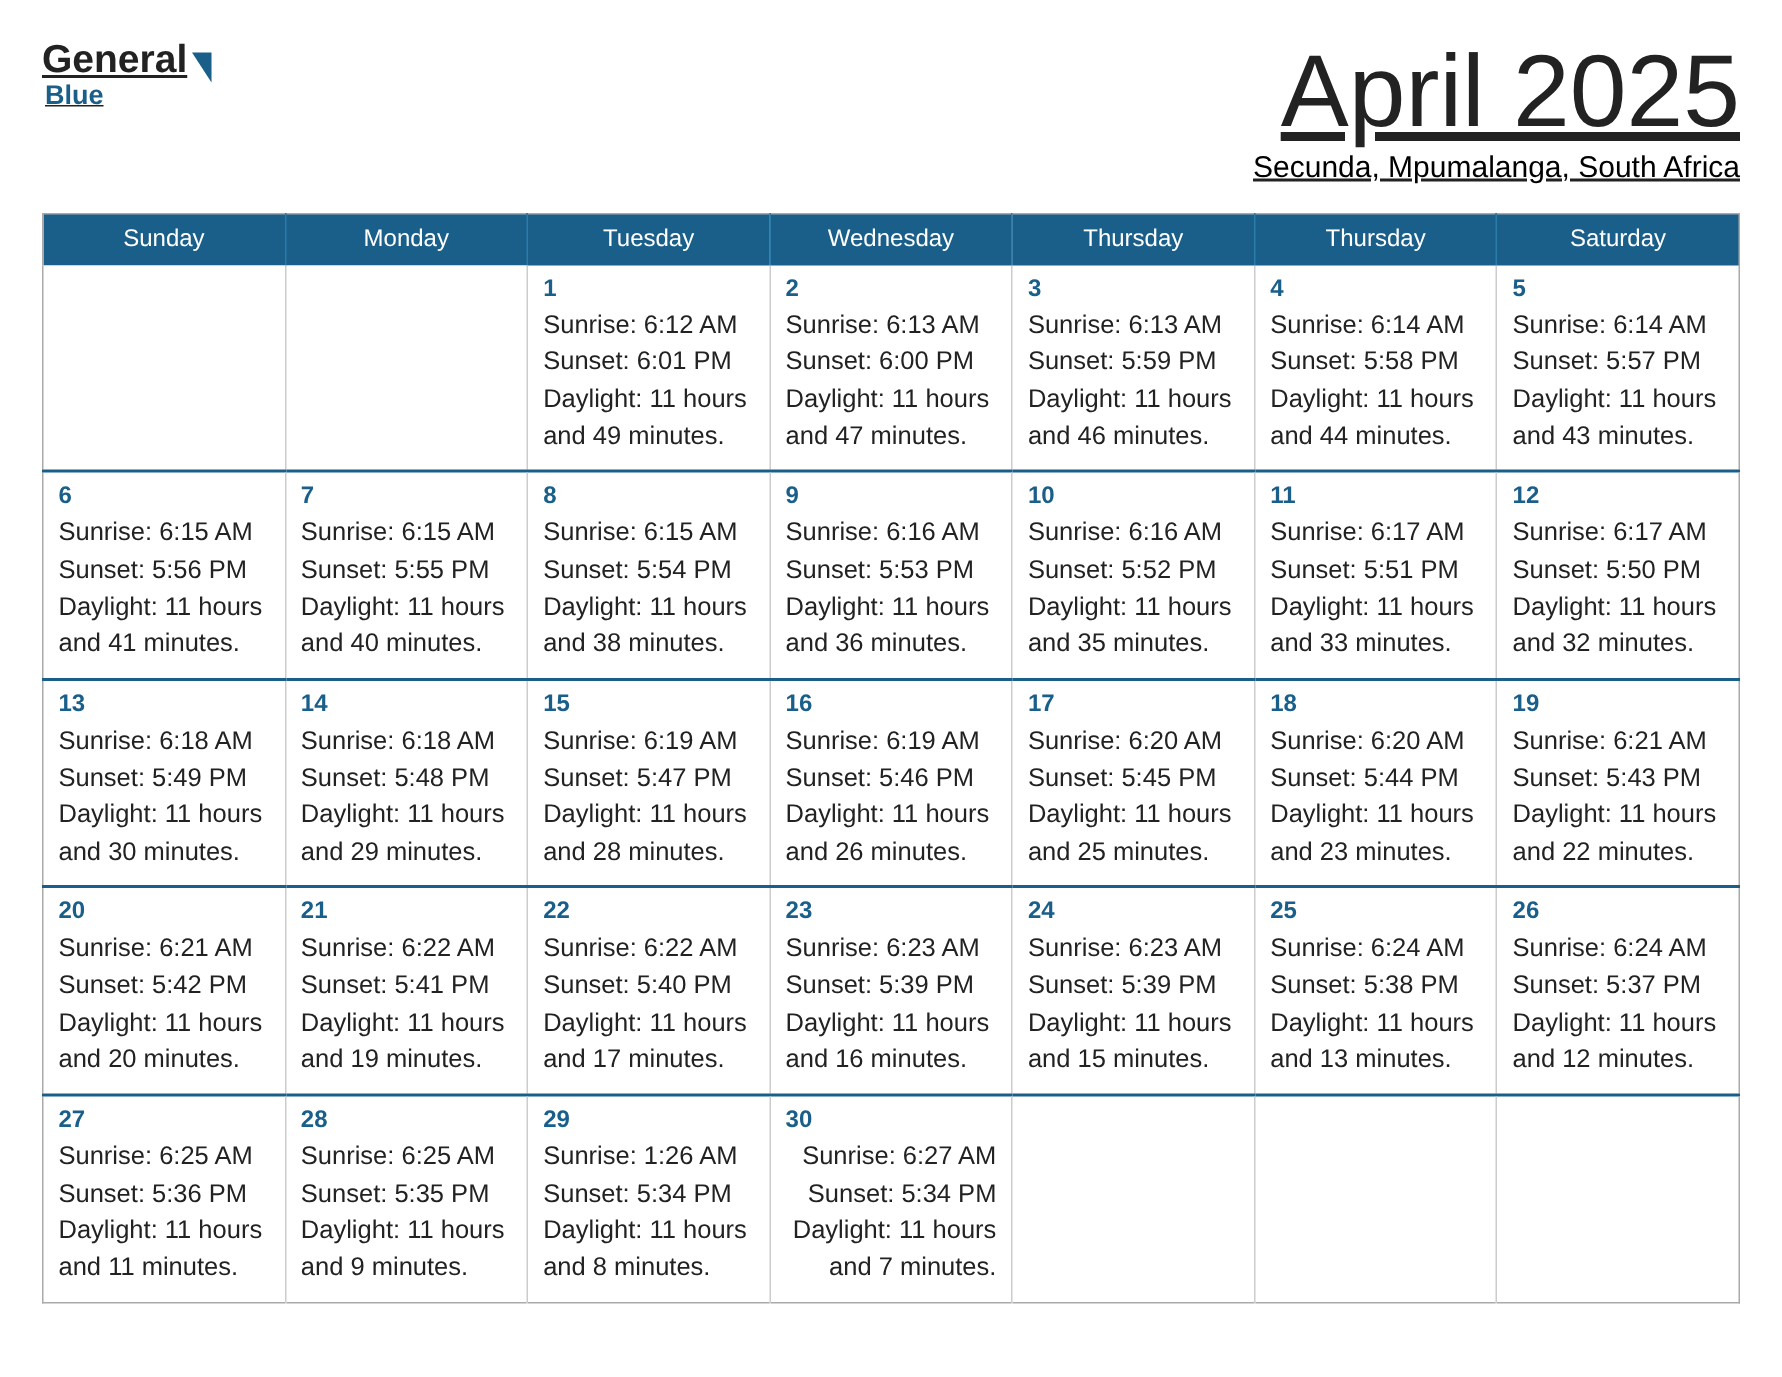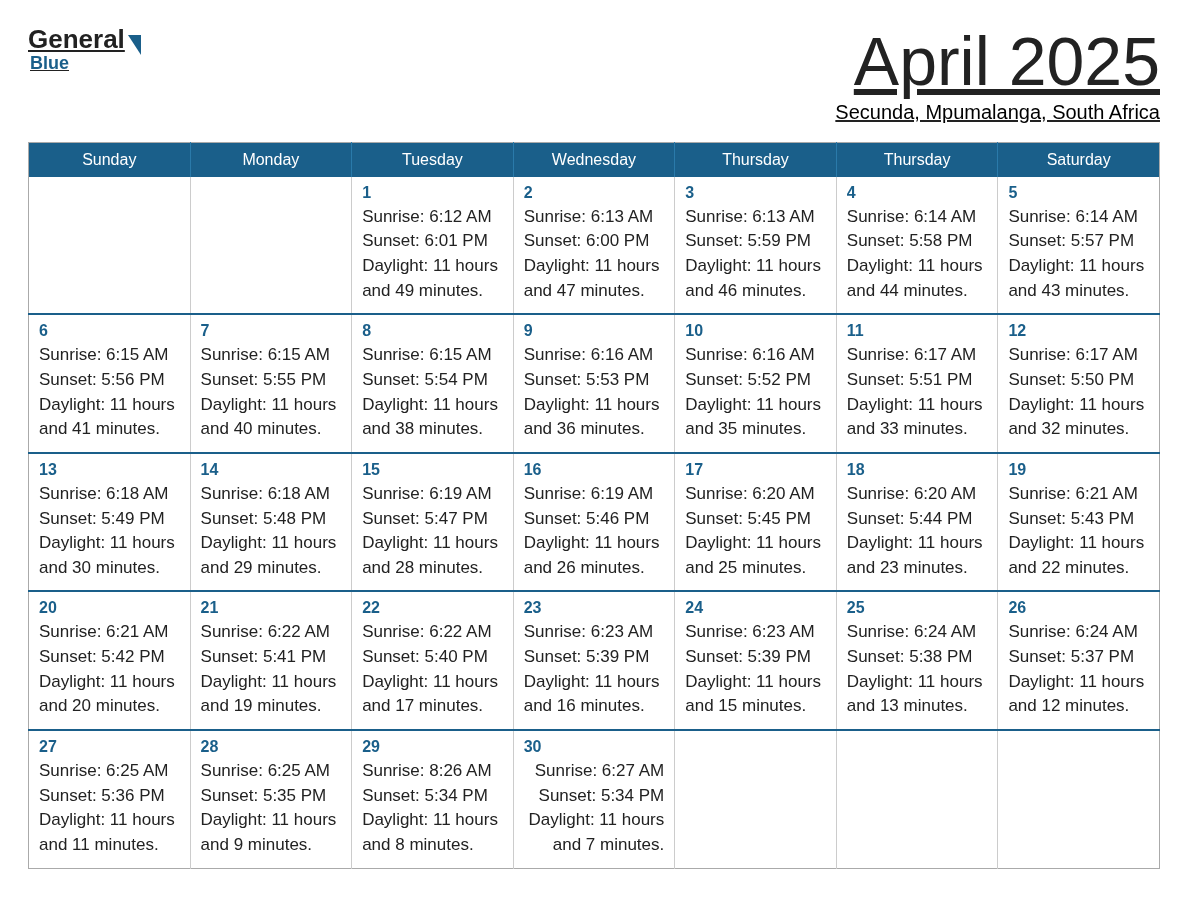--- a/index.html
+++ b/index.html
@@ -342,21 +342,21 @@
         </td>
         <td>
           <div class="day-number">28</div>
           <div class="day-info" style="white-space: pre-line;">Sunrise: 6:25 AM
 Sunset: 5:35 PM
 Daylight: 11 hours
 and 9 minutes.</div>
         </td>
         <td>
           <div class="day-number">29</div>
-          <div class="day-info" style="white-space: pre-line;">Sunrise: 8:26 AM
+          <div class="day-info" style="white-space: pre-line;">Sunrise: 1:26 AM
 Sunset: 5:34 PM
 Daylight: 11 hours
 and 8 minutes.</div>
         </td>
         <td>
           <div class="day-number">30</div>
           <div class="day-info" style="white-space: pre-line; text-align: right;">Sunrise: 6:27 AM
 Sunset: 5:34 PM
 Daylight: 11 hours
 and 7 minutes.</div>

